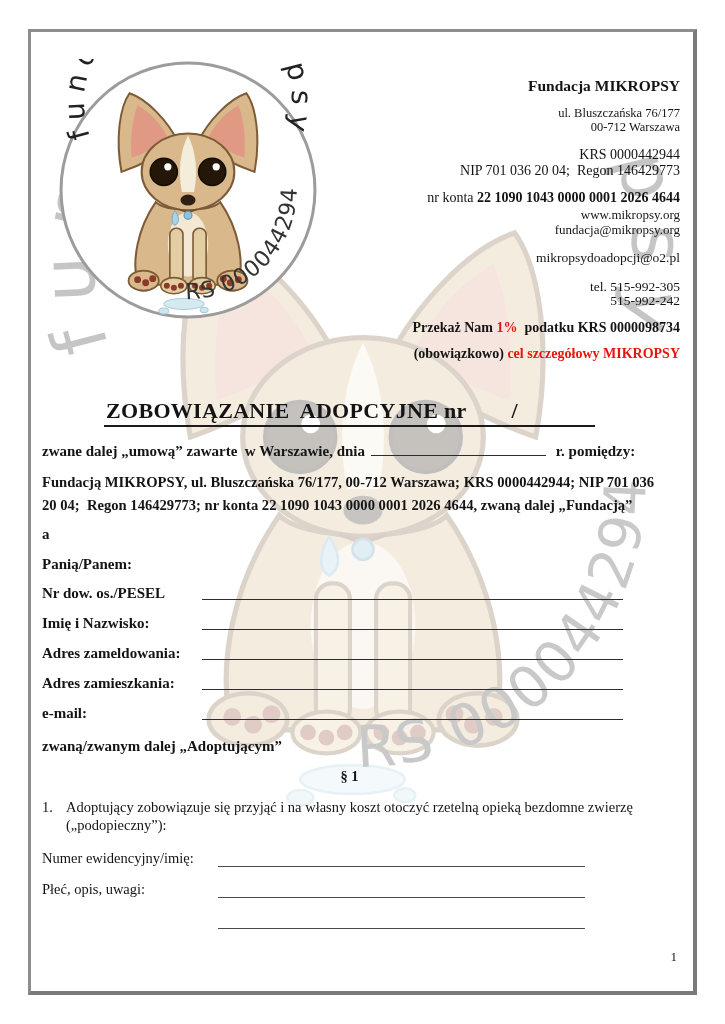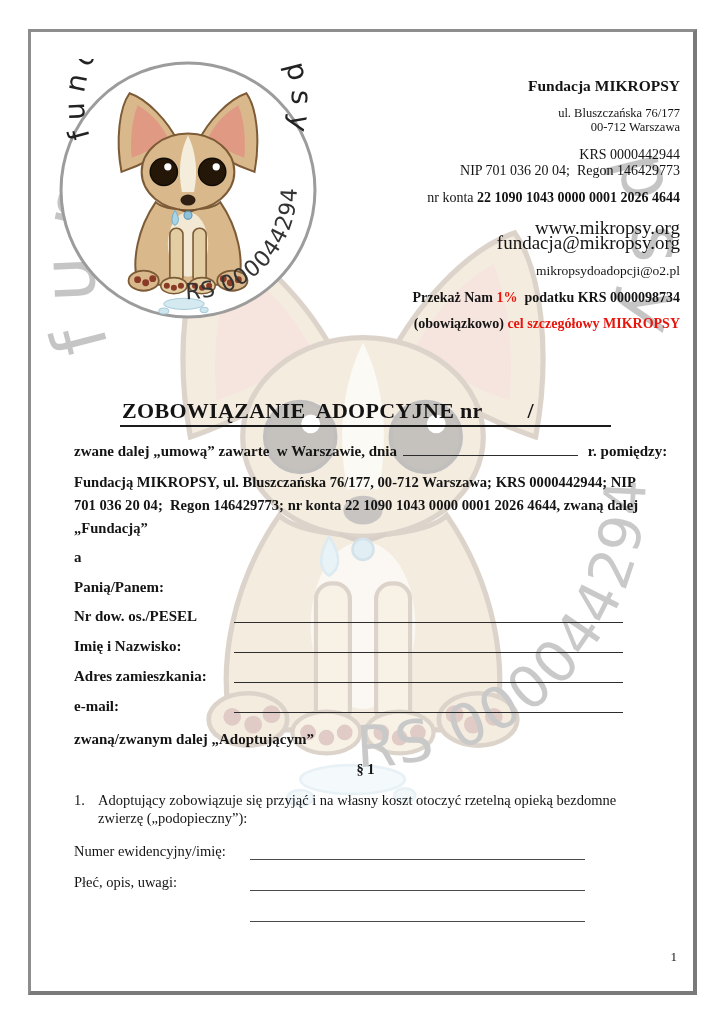--- a/index.html
+++ b/index.html
@@ -9,31 +9,31 @@
   .page{position:absolute;left:28px;top:29px;width:669px;height:966px;
         box-sizing:border-box;background:#fff;overflow:hidden;
         border:3px solid #8d8d8d;border-right-width:4px;border-bottom-width:4px;
         border-right-color:#7a7a7a;border-bottom-color:#7a7a7a;}
 
   
   .logo-small{position:absolute;left:26px;top:27px;width:262px;height:262px;z-index:2;}
   .watermark{position:absolute;left:-8px;top:112px;width:680px;height:680px;
              opacity:.26;z-index:0;pointer-events:none;}
 
-  .content{position:relative;z-index:1;padding:0 36px 0 11px;margin-left:32px;}
+  .content{position:relative;z-index:1;padding:0 36px 0 11px;}
 
   
   .hdr{position:absolute;top:45px;right:13px;text-align:right;z-index:1;line-height:1.18;}
   .hdr .org{font-size:15.5px;font-weight:bold;margin-bottom:11px;}
   .hdr .addr{font-size:12.5px;line-height:14px;}
   .hdr .gap-s{height:13px;}
   .hdr .ids{font-size:14px;line-height:15.5px;white-space:pre;}
   .hdr .konto{font-size:14px;margin-top:12px;}
   .hdr .konto b{font-weight:bold;}
-  .hdr .web{font-size:19px;line-height:15px;margin-top:13px;font-family:Liberation Serif, serif;}
+  .hdr .web{font-size:13px;line-height:15px;font-family:Liberation Serif, serif;}
   .hdr .mail2{font-size:13.5px;margin-top:13px;}
   .hdr .tel{font-size:13.5px;line-height:14.5px;margin-top:14px;}
   .hdr .donate{font-size:14px;font-weight:bold;line-height:15.5px;margin-top:11px;white-space:pre;}
   .red{color:#e8150d;}
 
   
   .title-row{margin-top:364px;text-align:center;font-size:22px;font-weight:bold;letter-spacing:.3px;}
   .t-underline{display:inline-block;border-bottom:2.5px solid #1b1b1b;padding:0 2px 1px 2px;white-space:pre;}
   .blank{display:inline-block;height:1em;vertical-align:baseline;}
   .b45{width:45px;} .b75{width:75px;}
@@ -145,20 +145,24 @@
     <div class="addr">00-712 Warszawa</div>
     <div class="gap-s"></div>
     <div class="ids">KRS 0000442944</div>
     <div class="ids">NIP 701 036 20 04;  Regon 146429773</div>
     <div class="konto"><span>nr konta </span><b>22 1090 1043 0000 0001 2026 4644</b></div>
     <div class="web">
       <div>www.mikropsy.org</div>
       <div>fundacja@mikropsy.org</div>
     </div>
     <div class="mail2">mikropsydoadopcji@o2.pl</div>
+    <div class="tel">
+      <div>tel. 515-992-305</div>
+      <div>515-992-242</div>
+    </div>
     <div class="donate"><span>Przekaż Nam </span><span class="red">1%</span><span>  podatku KRS 0000098734</span></div>
     <div class="donate"><span>(obowiązkowo) </span><span class="red">cel szczegółowy MIKROPSY</span></div>
   </div>
 
   <div class="content">
     <div class="title-row">
       <span class="t-underline"><span>ZOBOWIĄZANIE  ADOPCYJNE nr</span><span class="blank b45"></span><span>/</span><span class="blank b75"></span></span>
     </div>
 
     <p class="intro"><span>zwane dalej „umową” zawarte  w Warszawie, dnia</span><span class="blank dateblank"></span><span> r. pomiędzy:</span></p>
@@ -171,20 +175,24 @@
 
     <div class="frow">
       <span class="flabel">Nr dow. os./PESEL</span>
       <span class="fline"></span>
     </div>
     <div class="frow">
       <span class="flabel">Imię i Nazwisko:</span>
       <span class="fline"></span>
     </div>
     <div class="frow">
+      <span class="flabel">Adres zameldowania:</span>
+      <span class="fline"></span>
+    </div>
+    <div class="frow">
       <span class="flabel">Adres zamieszkania:</span>
       <span class="fline"></span>
     </div>
     <div class="frow">
       <span class="flabel">e-mail:</span>
       <span class="fline"></span>
     </div>
 
     <p class="outro">zwaną/zwanym dalej „Adoptującym”</p>
 

